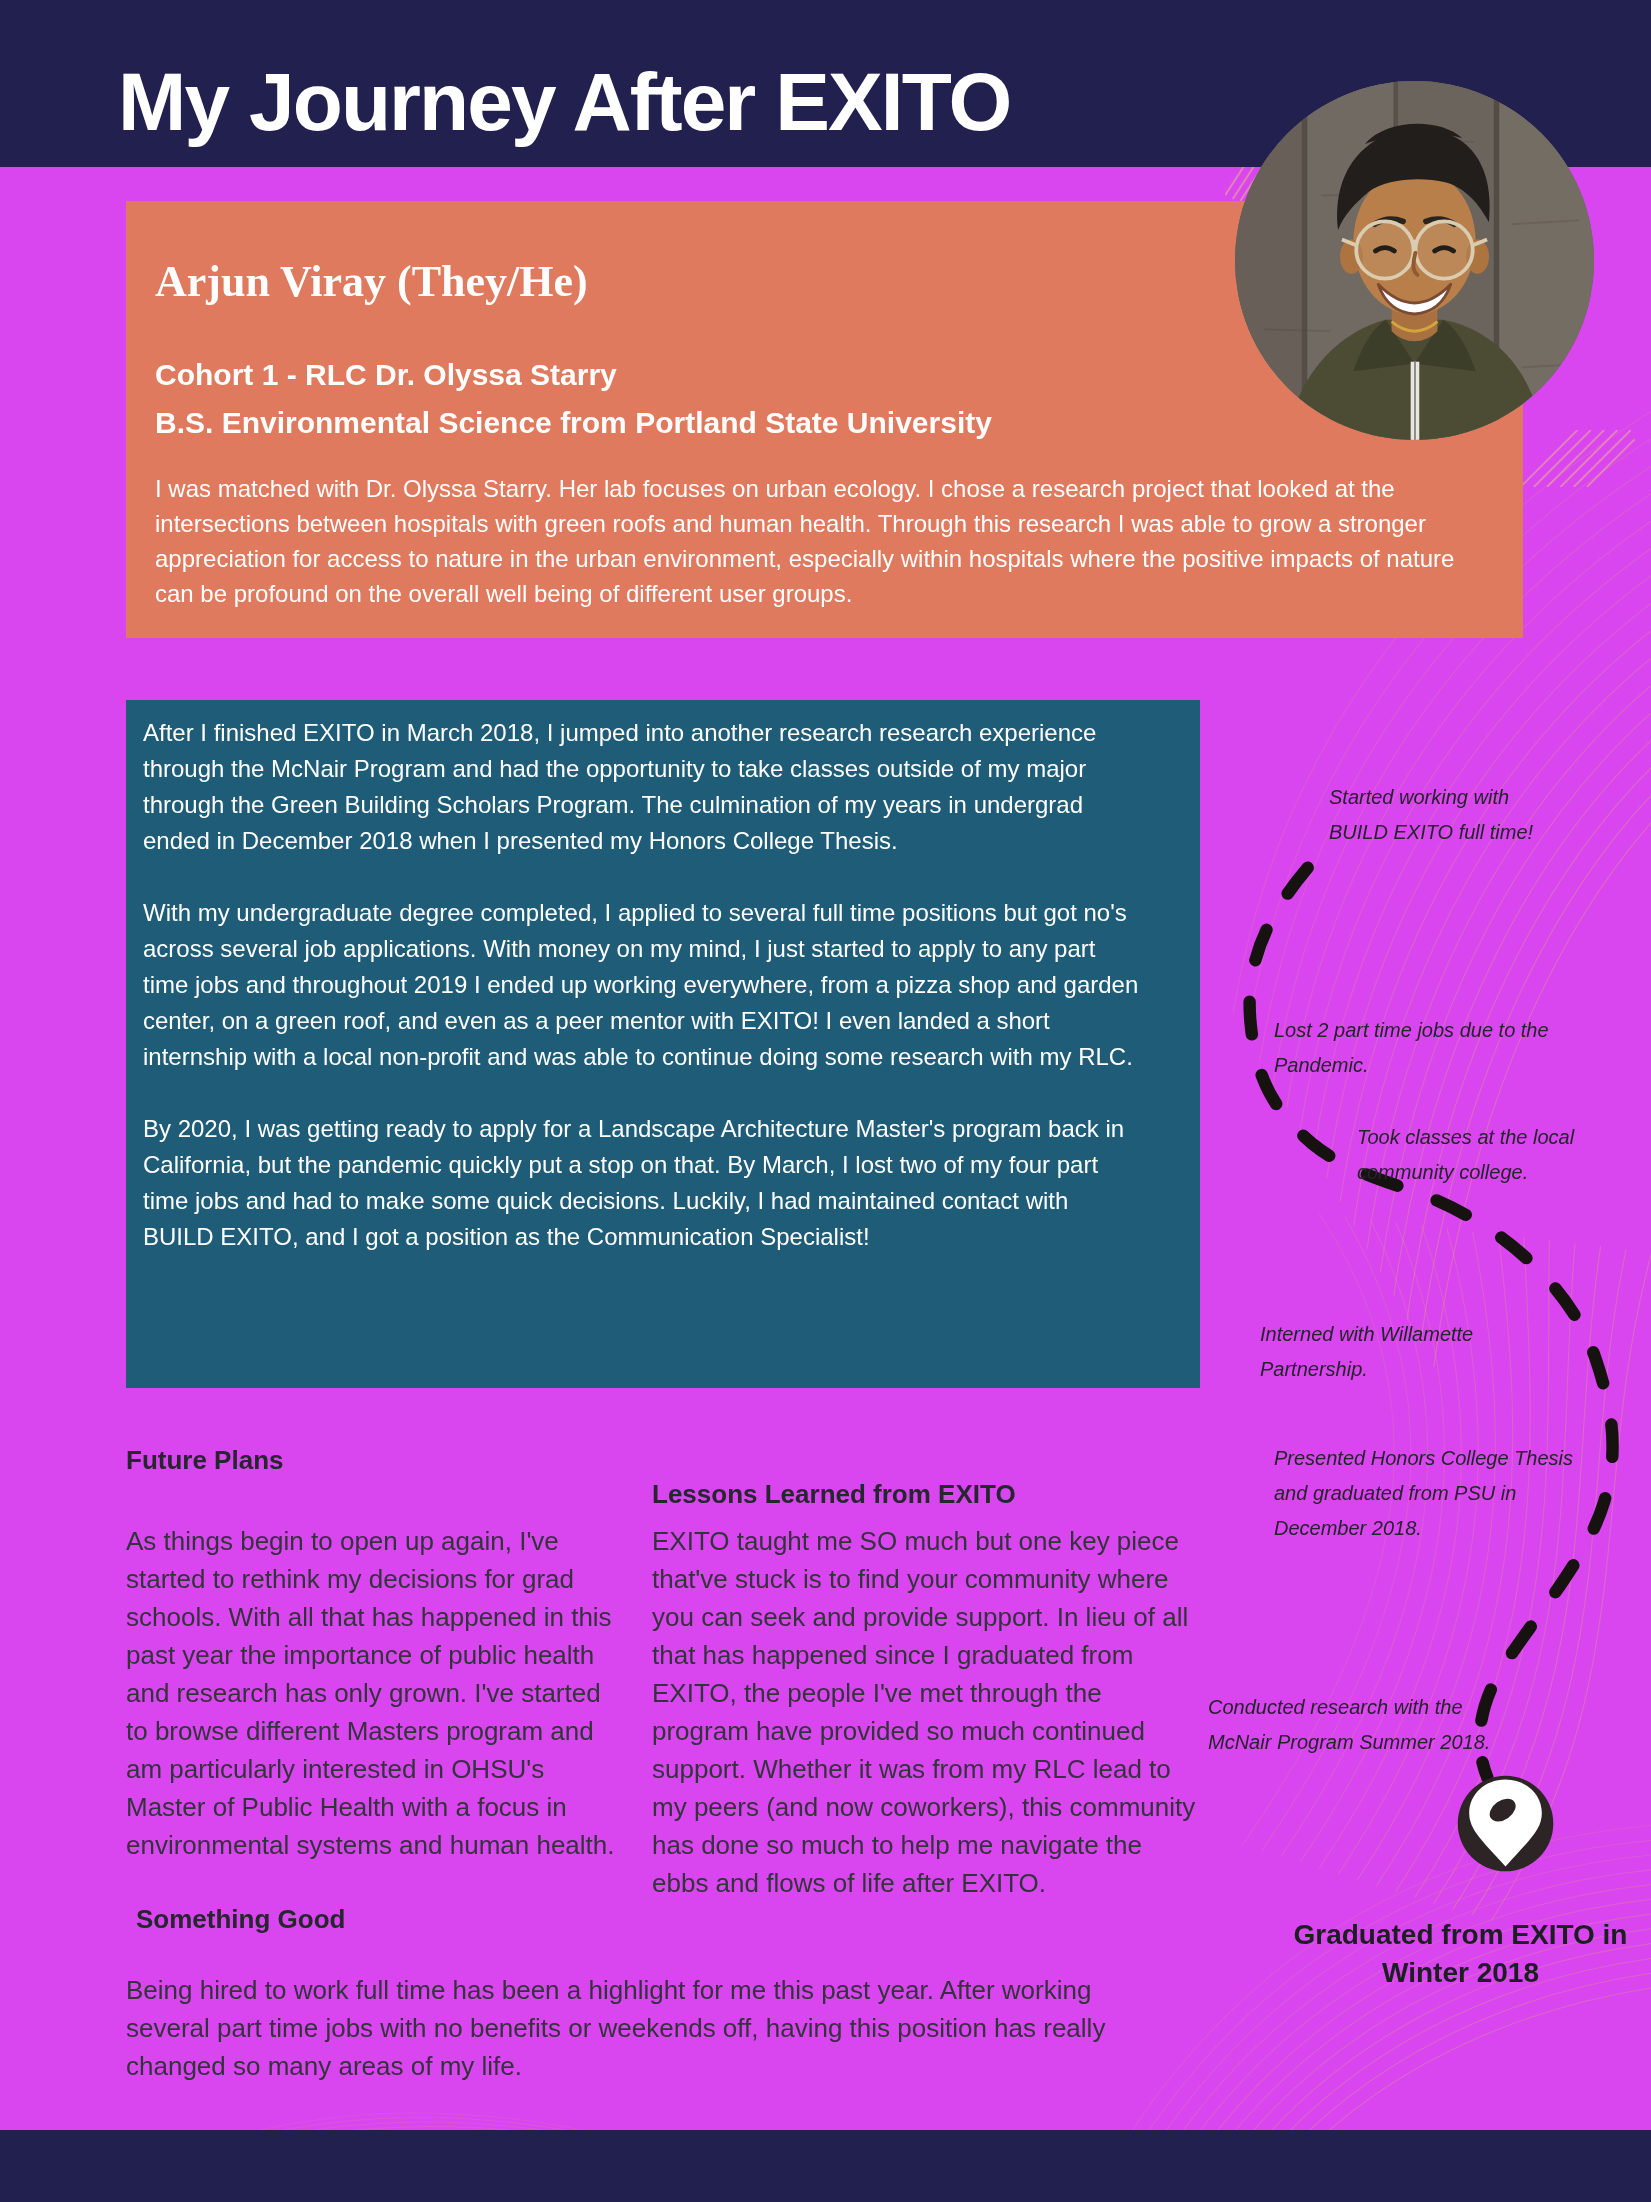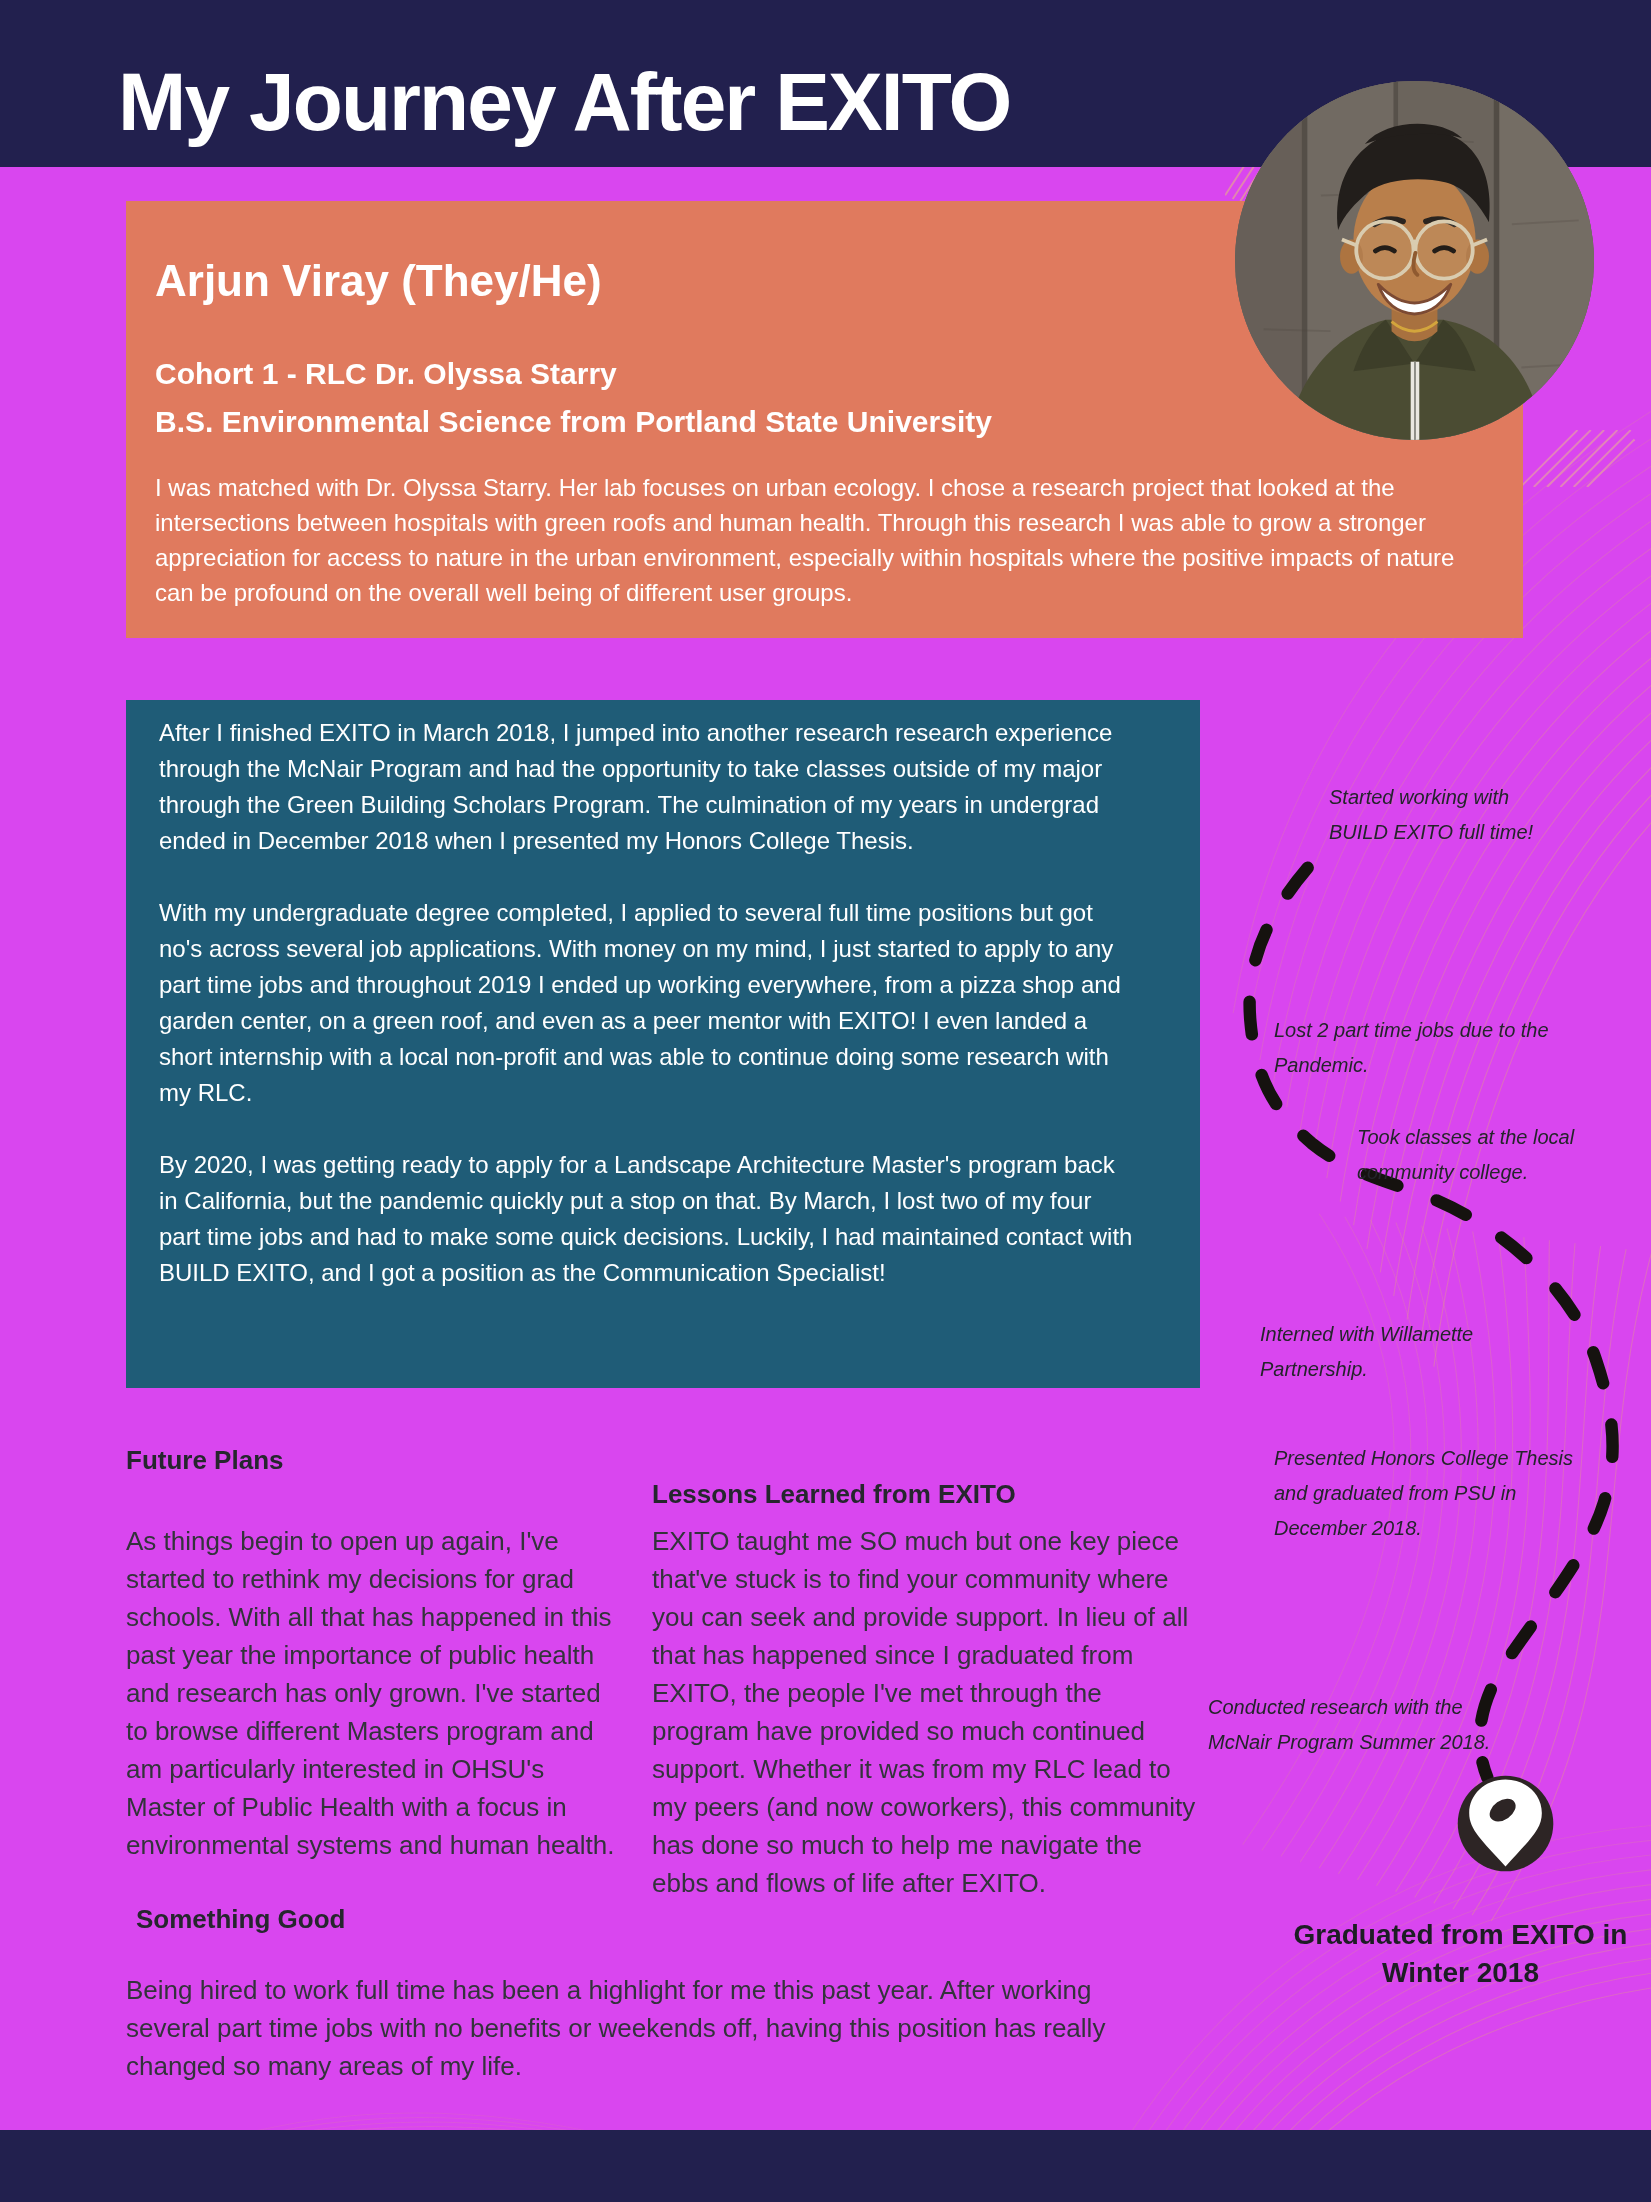--- a/index.html
+++ b/index.html
@@ -16,35 +16,35 @@
     letter-spacing:-1.9px;z-index:6;white-space:nowrap;
   }
   
   .swirl-layer{left:0;top:0;width:1652px;height:2202px;z-index:1;pointer-events:none;}
   .hatch{z-index:2;pointer-events:none;}
   
   .profile-card{
     left:126px;top:201px;width:1397px;height:437px;background:#e07a5e;z-index:3;
     box-sizing:border-box;padding:55px 67px 0 29px;color:#ffffff;
   }
-  .profile-name{font-size:44px;font-weight:700;margin:0 0 44px 0;}
+  .profile-name{font-size:44px;font-weight:700;margin:0 0 44px 0;font-family:Liberation Serif, serif;}
   .profile-sub{font-size:30px;font-weight:700;line-height:48px;}
   .profile-summary{font-size:24px;line-height:35px;width:1331px;}
   
   .photo{
     left:1235px;top:81px;width:359px;height:359px;border-radius:50%;
     overflow:hidden;z-index:7;background:#6e6760;
   }
   
   .how-card{
     left:126px;top:700px;width:1074px;height:688px;background:#1f5c77;z-index:3;
     box-sizing:border-box;padding:15.3px 61px 0 17px;color:#ffffff;
   }
   .how-heading{font-size:32.5px;font-weight:700;margin:0 0 27px 0;}
-  .how-card p{font-size:24px;line-height:36px;margin:0 0 36px 16px;}
+  .how-card p{font-size:24px;line-height:36px;margin:0 0 36px 0;}
   
   .milestone{z-index:4;font-size:20px;line-height:35px;color:#24242b;font-style:italic;}
   .path-layer{left:0;top:0;width:1652px;height:2202px;z-index:3;pointer-events:none;}
   .grad-note{
     left:1260px;top:1916px;width:401px;z-index:4;text-align:center;
     font-size:28px;font-weight:700;line-height:38px;color:#1d1d24;
   }
   
   .sec-heading{font-size:26px;font-weight:700;color:#26262e;z-index:4;}
   .sec-body{font-size:26px;line-height:38px;color:#33333b;z-index:4;}

